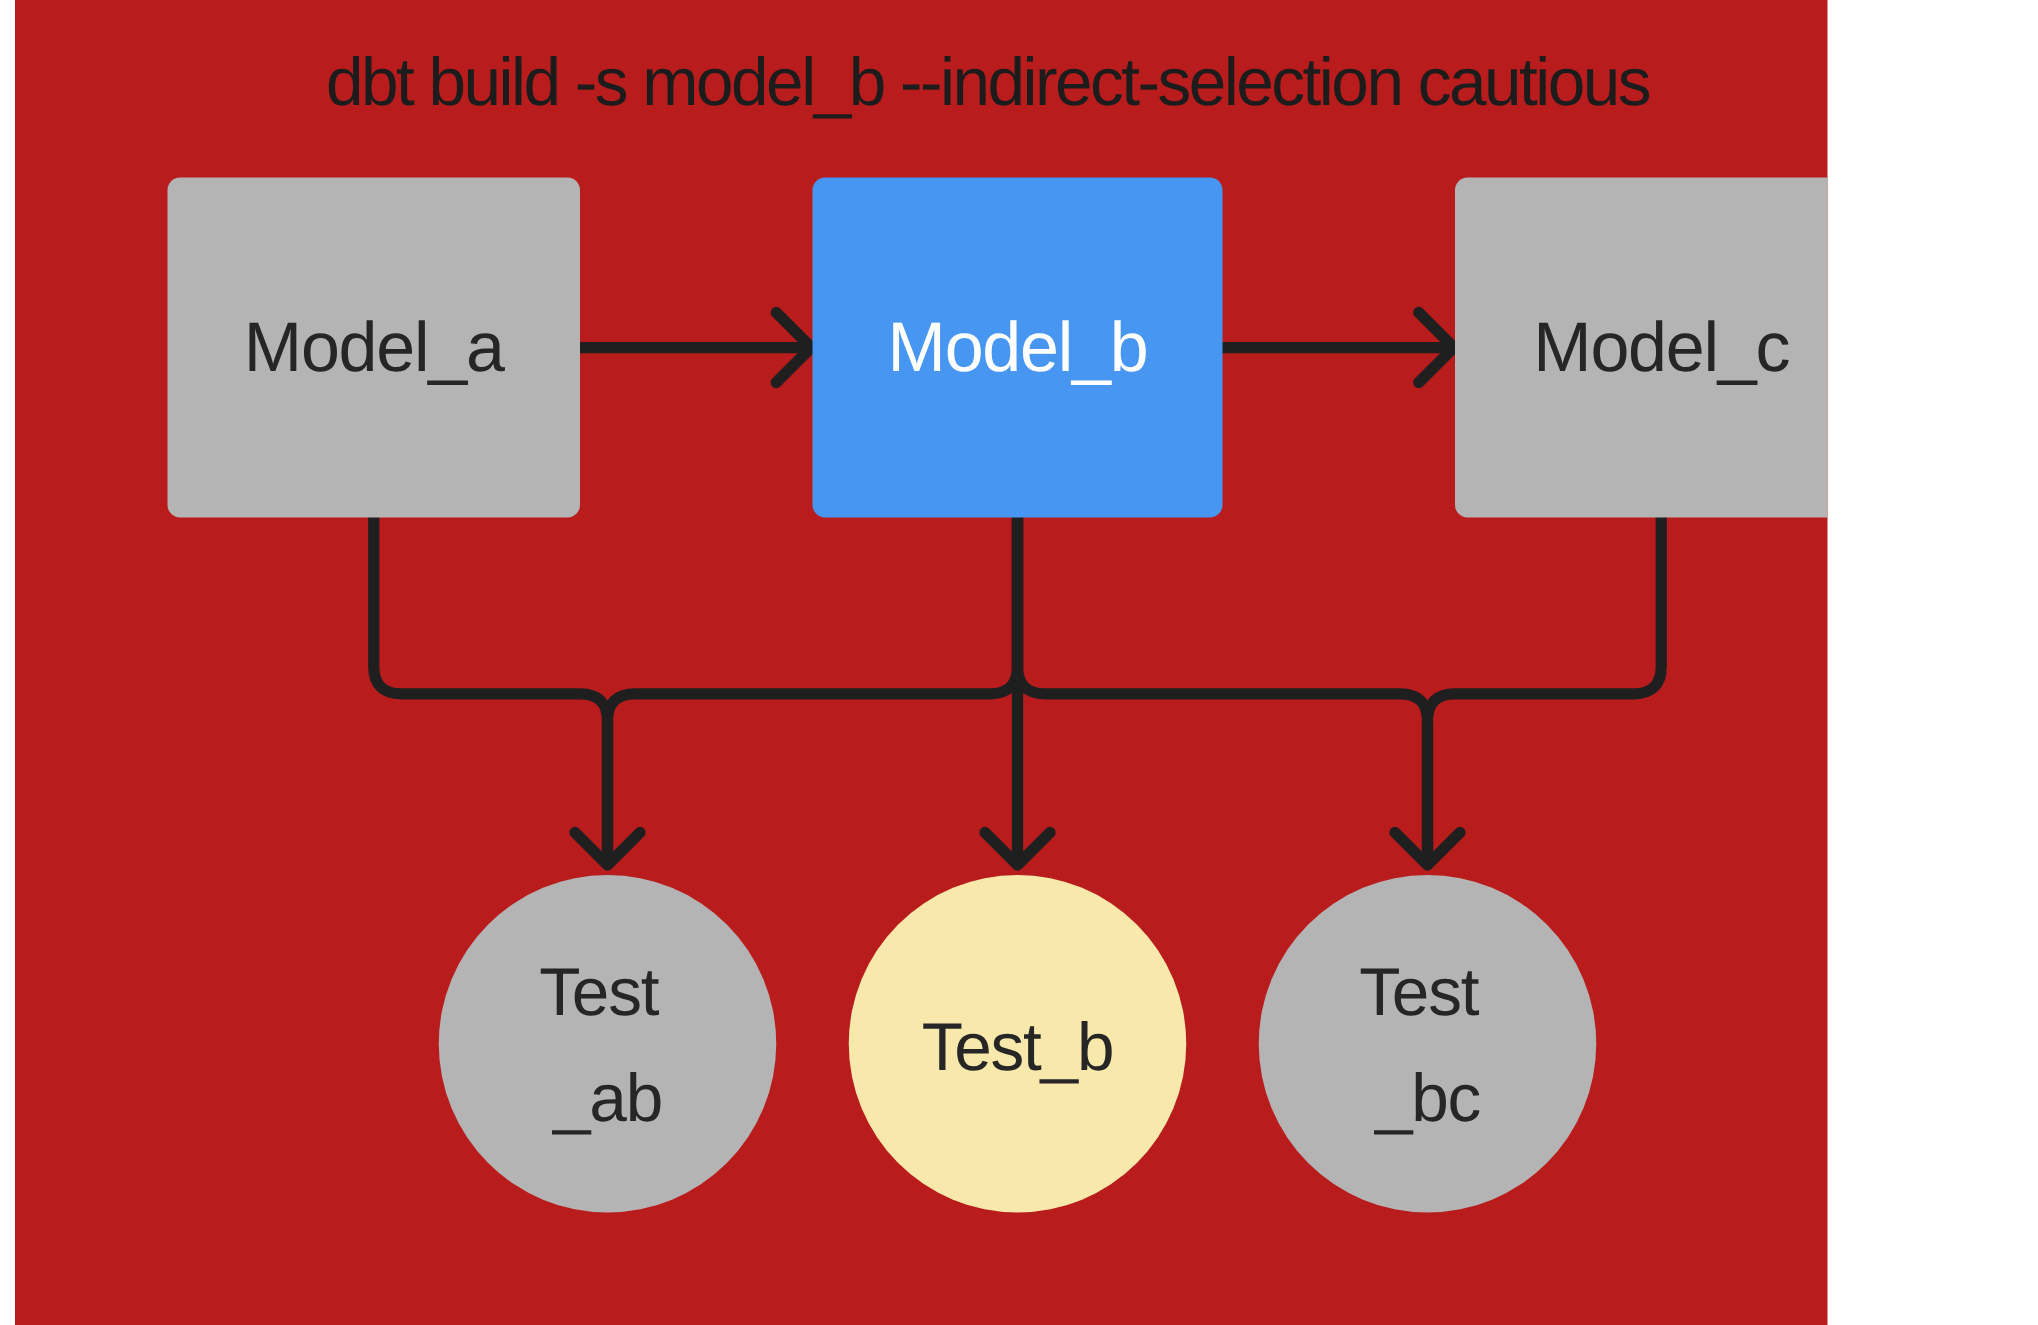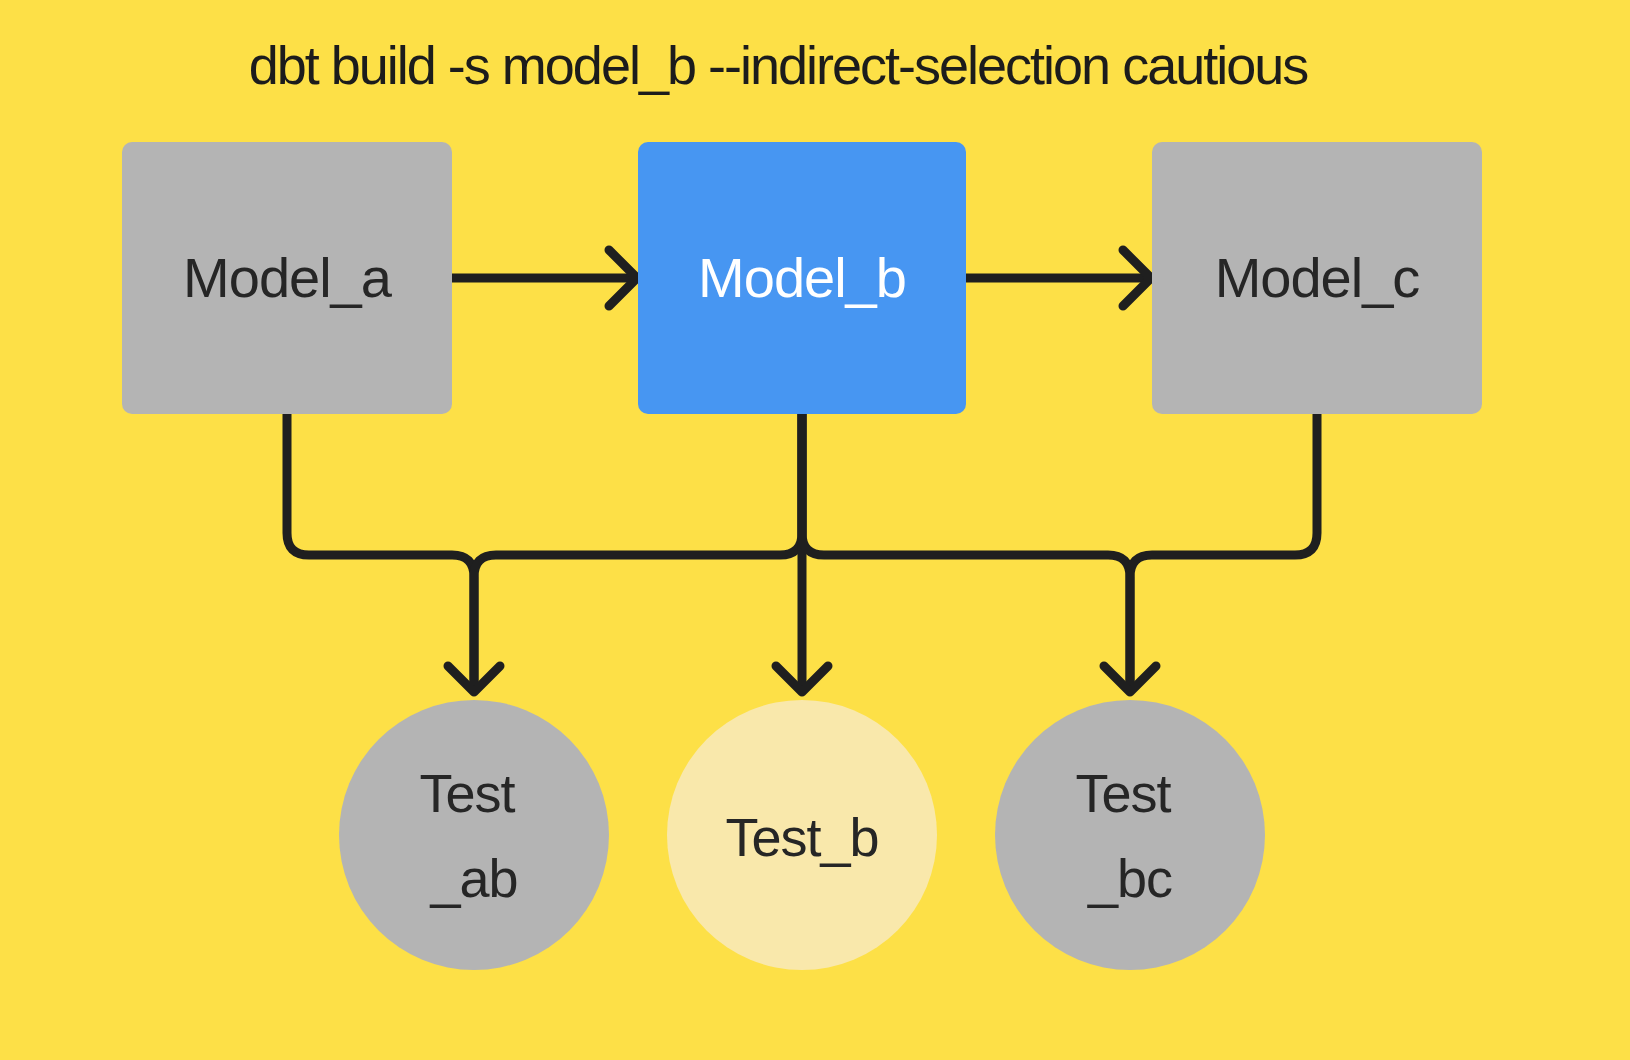--- a/index.html
+++ b/index.html
@@ -1,22 +1,23 @@
 <!DOCTYPE html>
 <html><head>
 <meta charset="utf-8">
 <style>
   html, body { margin: 0; padding: 0; background: #ffffff; }
   .canvas {
     position: relative;
-    width: 1630px;
+    width: 1450px;
     height: 1060px;
-    background: #fde047;
+    background: #b91c1c;
     overflow: hidden;
     font-family: "Liberation Sans", sans-serif;
+    margin-left: 12px;
   }
   svg { display: block; }
   .title-text {
     font-family: "Liberation Sans", sans-serif;
     font-size: 54px;
     font-weight: 500;
     letter-spacing: -2px;
     fill: #1c1c1c;
   }
   .node-label {

